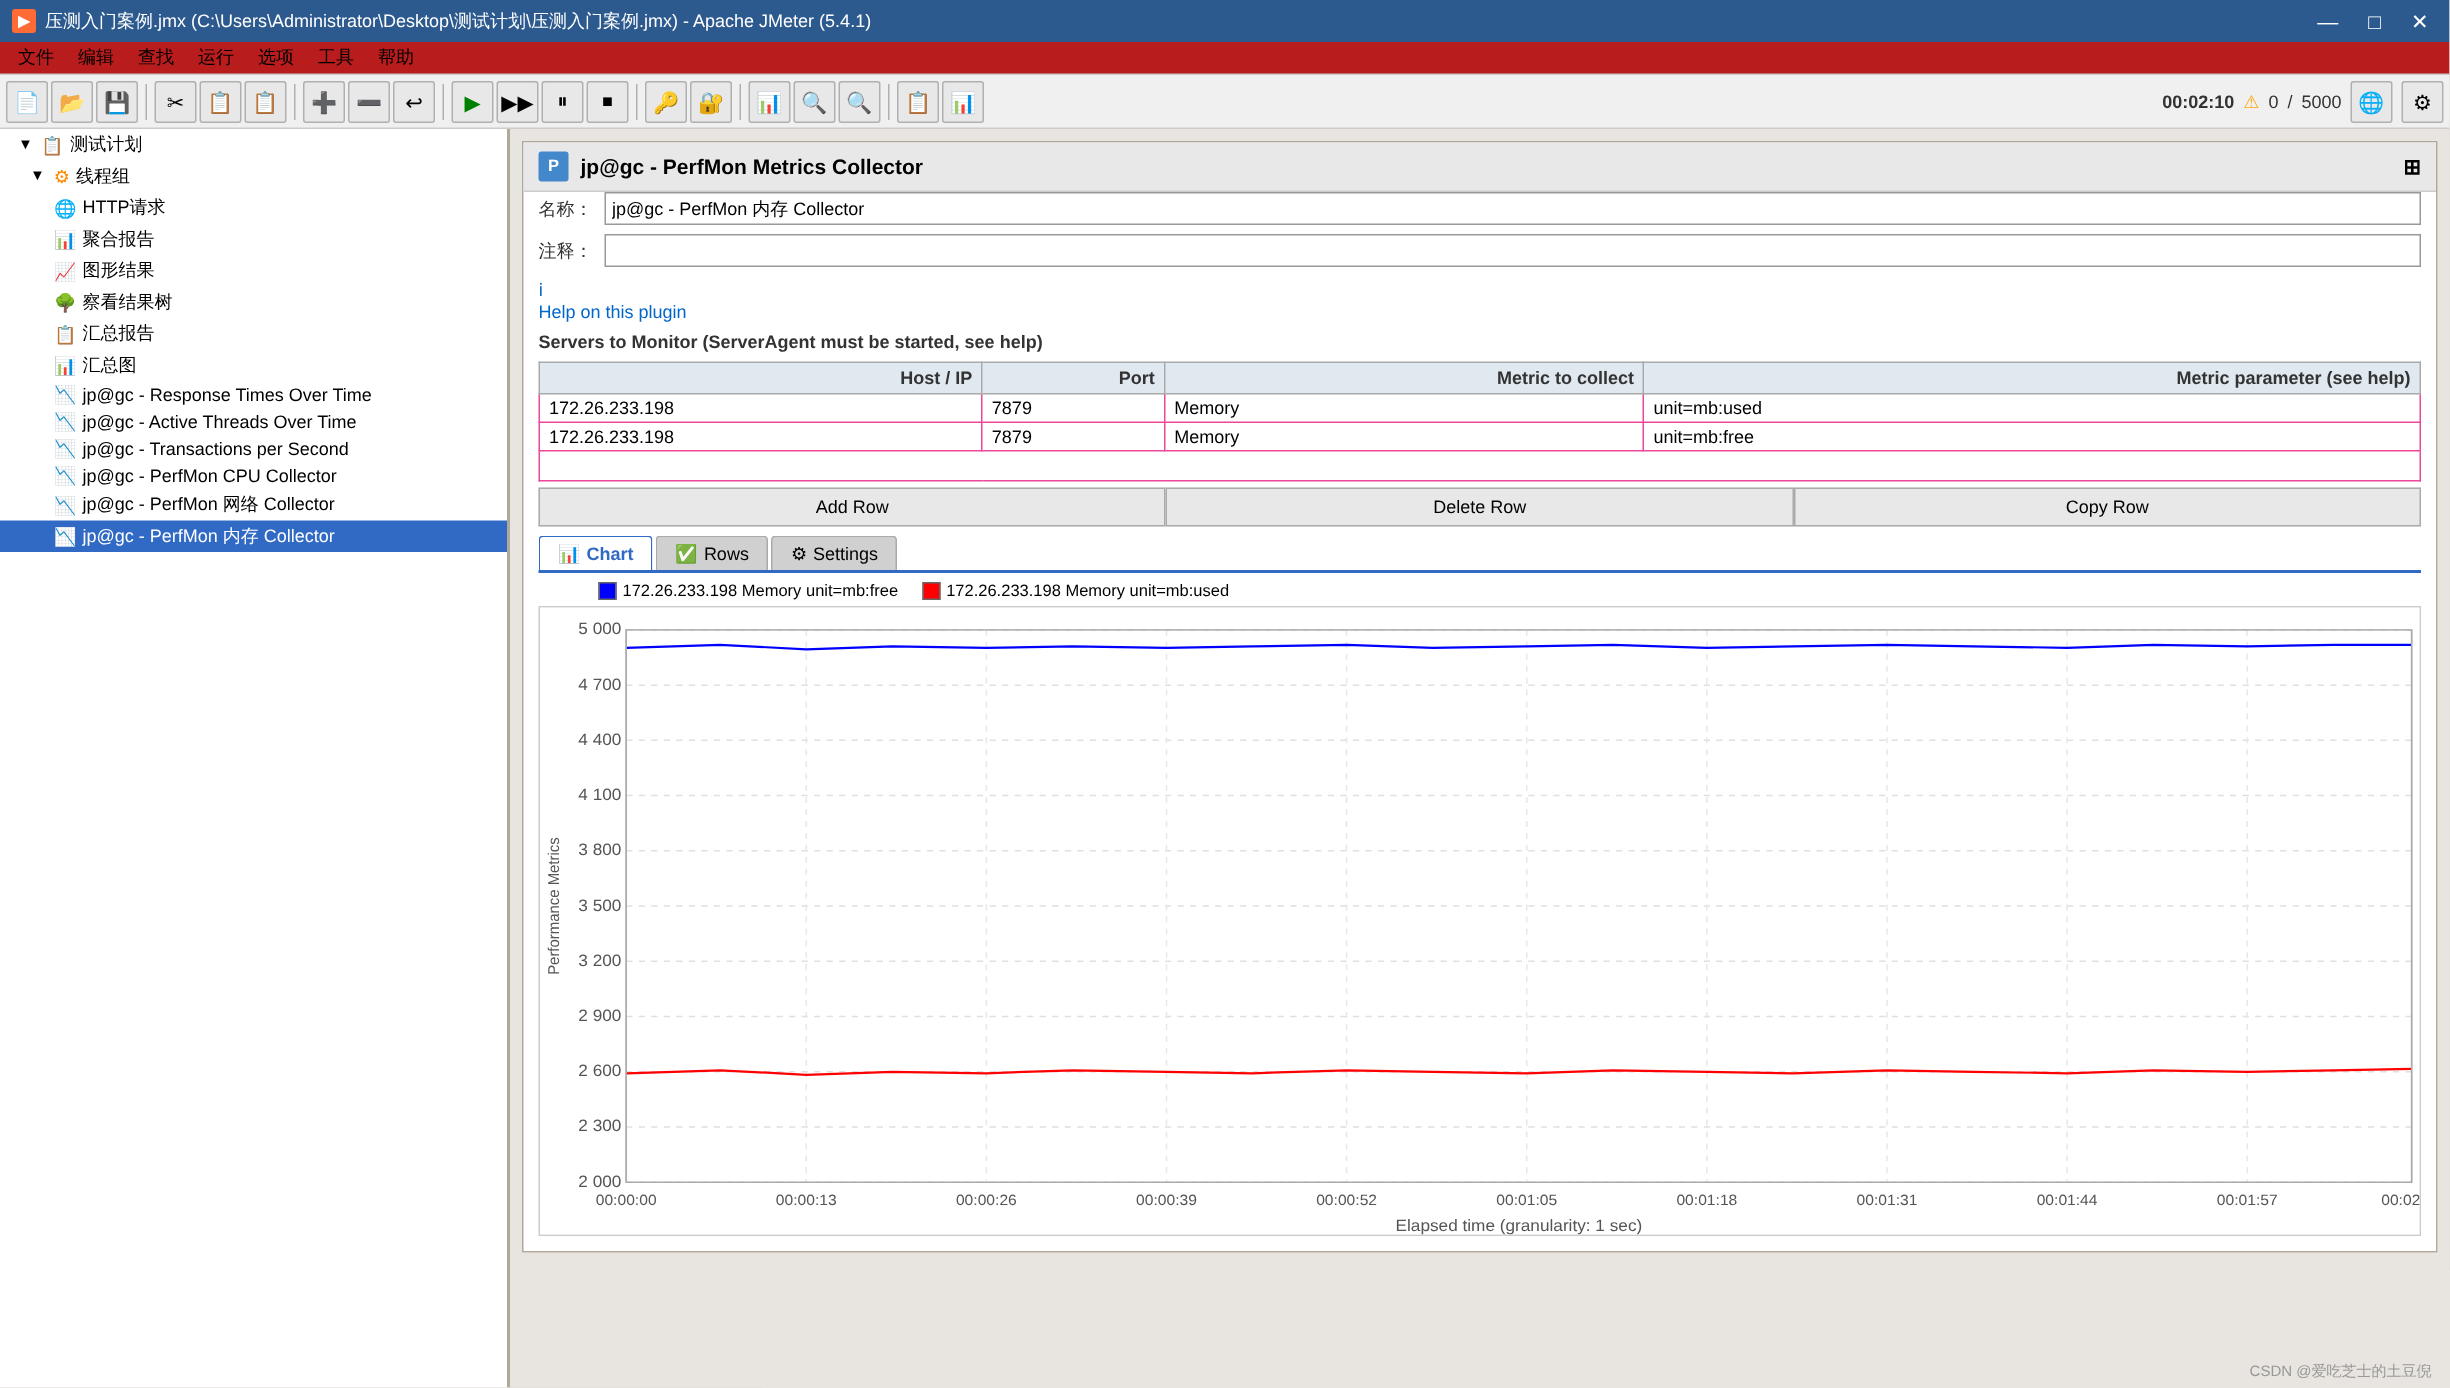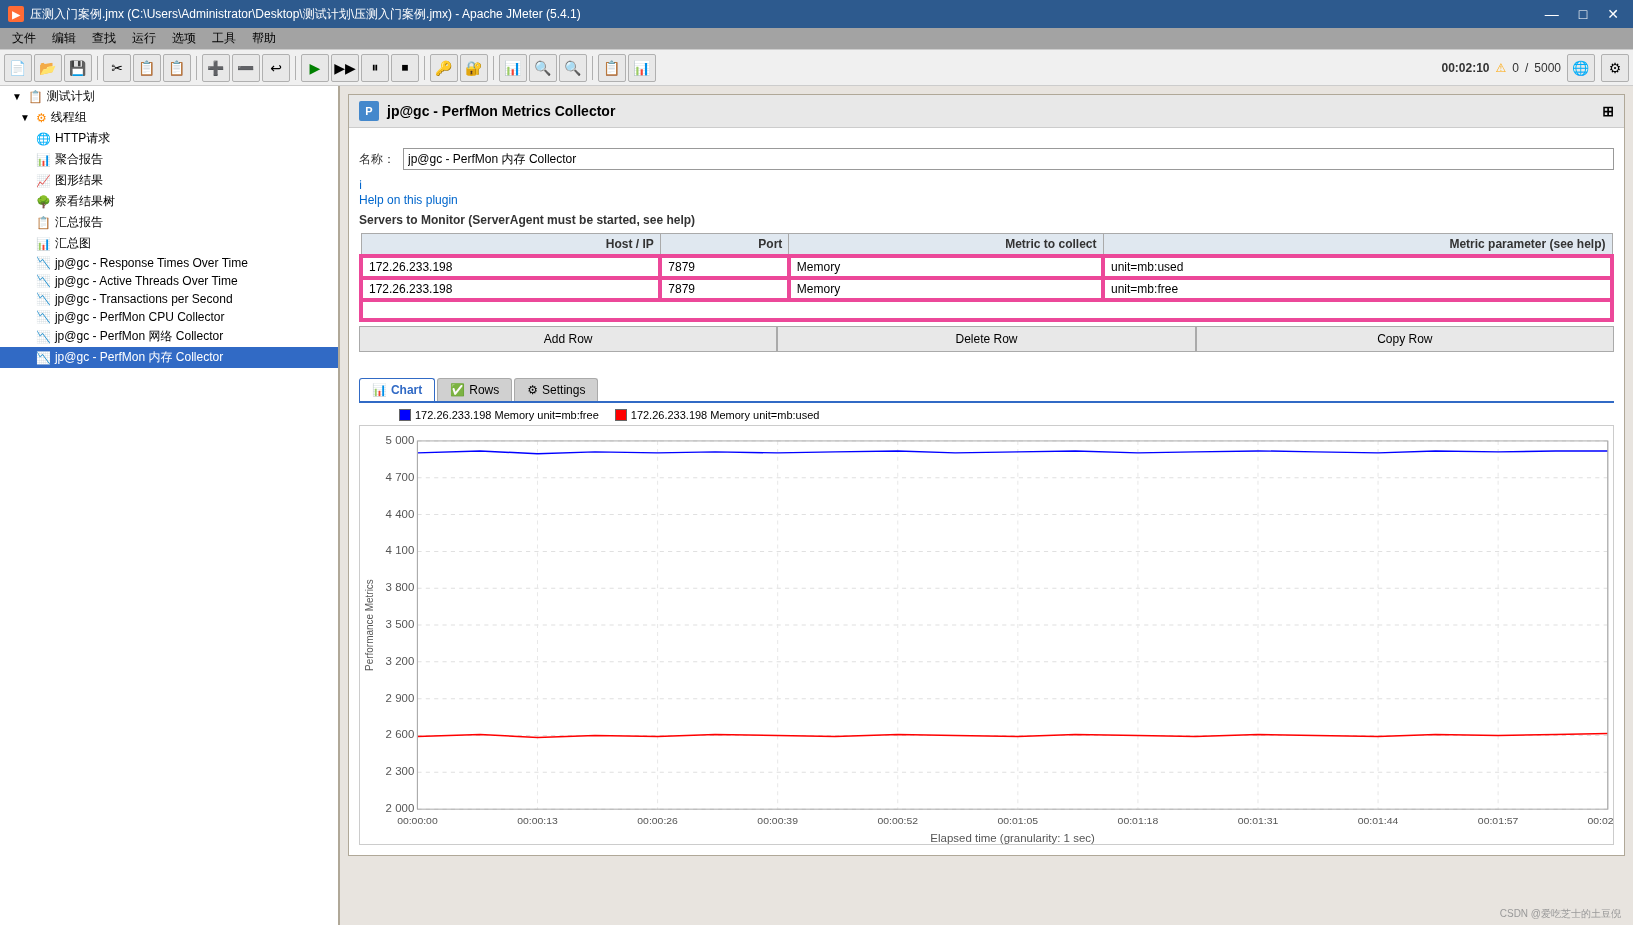--- a/index.html
+++ b/index.html
@@ -16,21 +16,21 @@
       padding: 0 8px;
       font-size: 12px;
     }
     .title-bar-left { display: flex; align-items: center; gap: 6px; }
     .title-bar-icon { width: 16px; height: 16px; background: #ff6b35; border-radius: 2px; display: flex; align-items: center; justify-content: center; font-size: 10px; color: white; font-weight: bold; }
     .title-bar-right { display: flex; gap: 8px; }
     .title-btn { background: none; border: none; color: white; font-size: 14px; cursor: pointer; padding: 0 6px; }
 
     
     .menu-bar {
-      background: #a3a3a3;
+      background: #b91c1c;
       height: 22px;
       display: flex;
       align-items: flex-end;
       padding: 0 4px;
       border-bottom: 1px solid #ccc;
       font-size: 12px;
     }
     .menu-item { padding: 2px 8px; cursor: pointer; }
 
     
@@ -114,21 +114,21 @@
       border-radius: 2px;
       display: flex; align-items: center; justify-content: center;
       color: white; font-size: 11px; font-weight: bold;
     }
     .expand-icon {
       margin-left: auto;
       cursor: pointer;
       font-size: 14px;
     }
 
-    .form-section { padding: 20px 10px; }
+    .form-section { padding: 0 10px; }
     .form-row {
       display: flex;
       align-items: center;
       gap: 8px;
       margin-bottom: 6px;
     }
     .form-label { font-size: 12px; min-width: 36px; color: #333; }
     .form-input {
       flex: 1;
       height: 22px;
@@ -169,21 +169,21 @@
     }
     .data-table th {
       background: #e0e8f0;
       border: 1px solid #aaa;
       padding: 3px 6px;
       text-align: right;
       font-weight: bold;
       color: #333;
     }
     .data-table td {
-      border: 4px solid #ec4899;
+      border: 1px solid #ec4899;
       padding: 2px 6px;
       background: white;
     }
 
     .table-buttons {
       display: flex;
       margin-top: 4px;
     }
     .table-btn {
       flex: 1;
@@ -433,20 +433,24 @@
         </div>
         <span>jp@gc - PerfMon Metrics Collector</span>
         <span class="expand-icon">⊞</span>
       </div>
 
       <div class="form-section">
         <div class="form-row">
           <label class="form-label">名称：</label>
           <input class="form-input" value="jp@gc - PerfMon 内存 Collector" style="">
         </div>
+        <div class="form-row">
+          <label class="form-label">注释：</label>
+          <input class="form-textarea" value="" style="">
+        </div>
         <div style="margin: 4px 0 6px;">
           <span class="info-icon">ℹ</span>
           <a class="help-link">Help on this plugin</a>
         </div>
         <div class="section-title">Servers to Monitor (ServerAgent must be started, see help)</div>
 
         <table class="data-table">
           <thead>
             <tr>
               <th>Host / IP</th>

